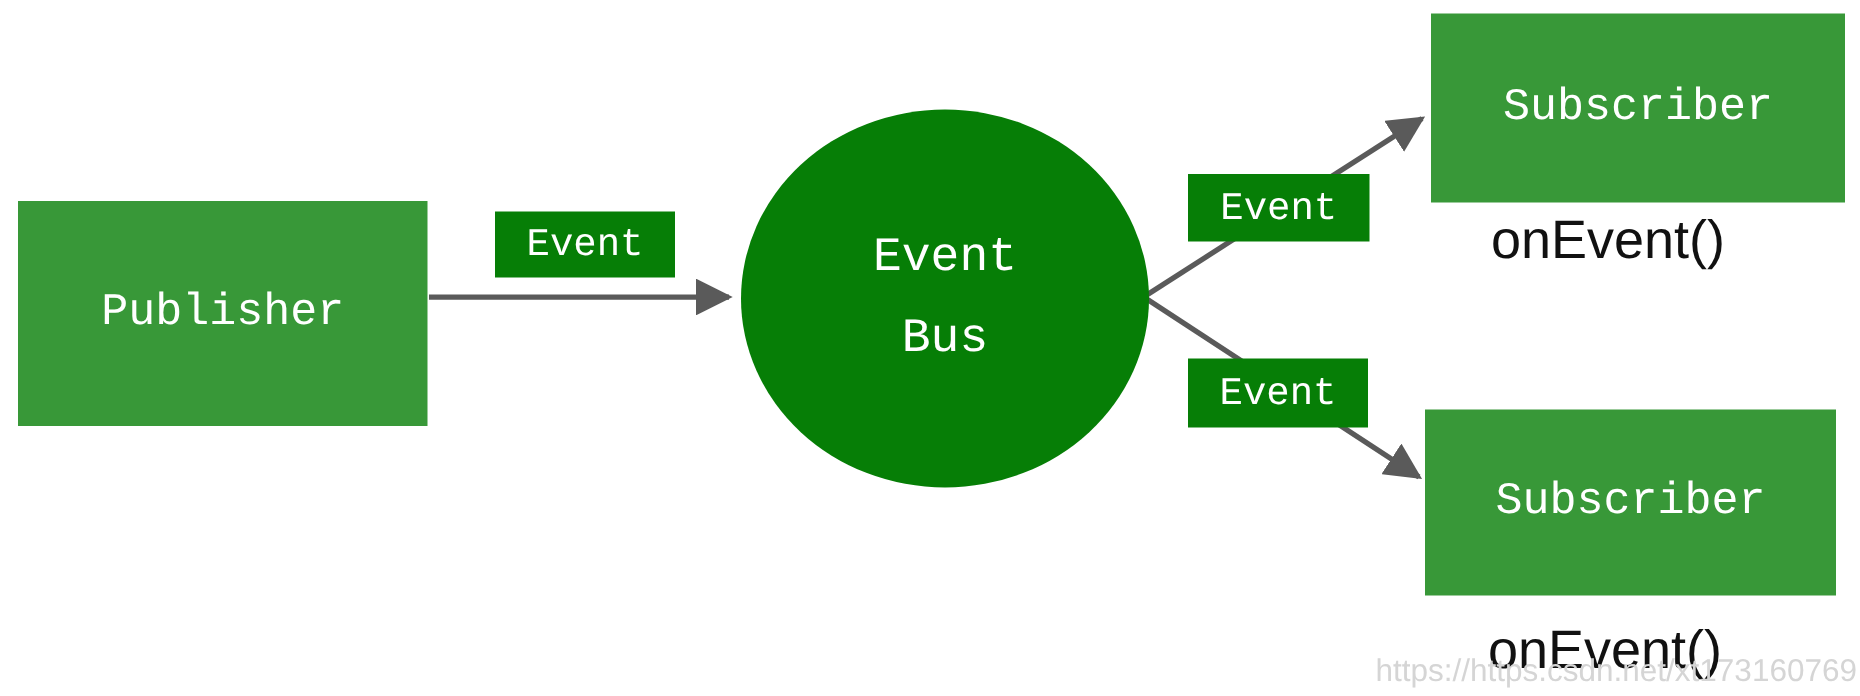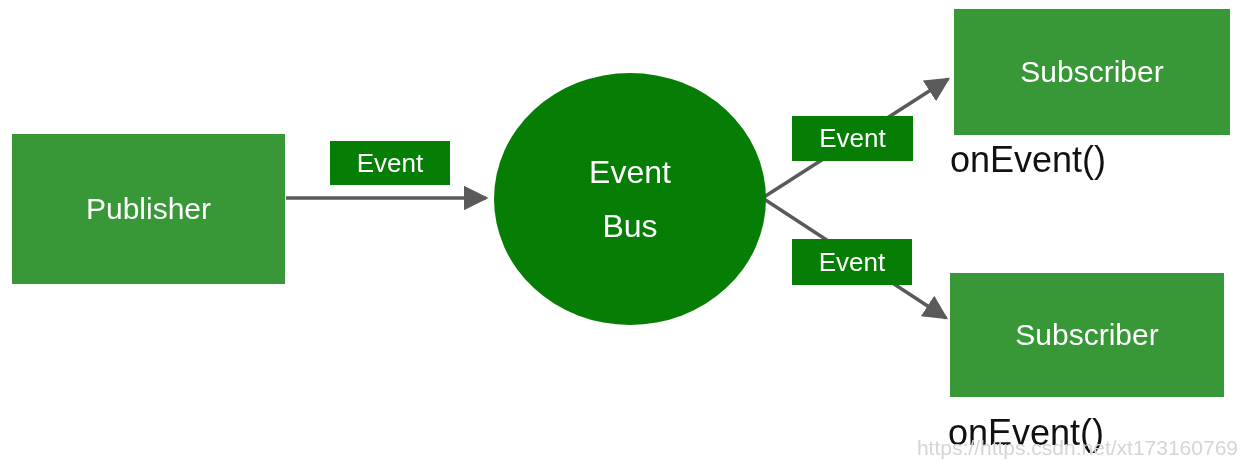--- a/index.html
+++ b/index.html
@@ -22,20 +22,21 @@
     z-index: 1;
   }
   .node {
     position: absolute;
     display: flex;
     align-items: center;
     justify-content: center;
     color: #ffffff;
     box-sizing: border-box;
     z-index: 2;
+    font-family: Liberation Mono, monospace;
   }
   .rect-node {
     background: #389838;
     font-size: 30px;
   }
   .publisher {
     left: 12px; top: 134px;
     width: 273px; height: 150px;
   }
   .subscriber-top {
@@ -69,21 +70,21 @@
     width: 121px; height: 45px;
   }
   .event-bottom-right {
     left: 792px; top: 239px;
     width: 120px; height: 46px;
   }
   .method-label {
     position: absolute;
     color: #111111;
     font-size: 36px;
-    text-align: left;
+    text-align: right;
     width: 200px;
     z-index: 2;
   }
   .post-label {
     left: 292px; top: 212px;
   }
   .onevent-top {
     left: 950px; top: 139px;
   }
   .onevent-bottom {

